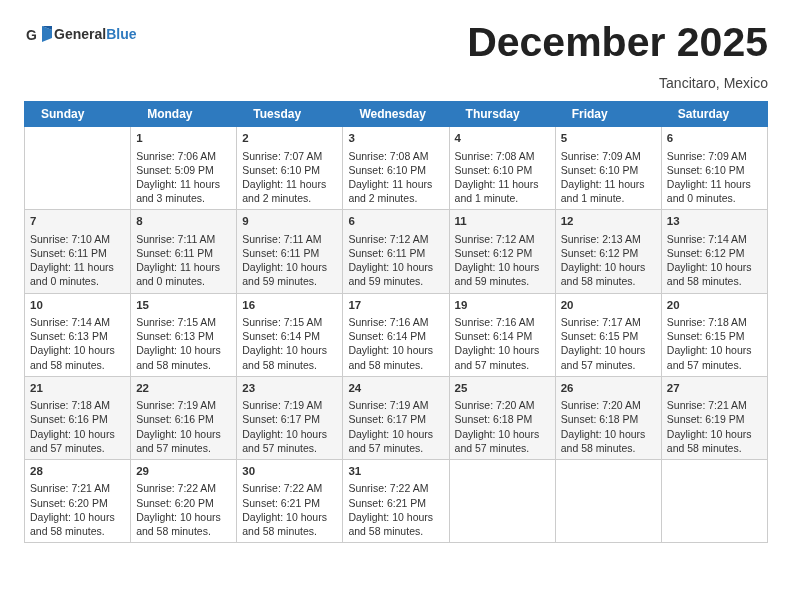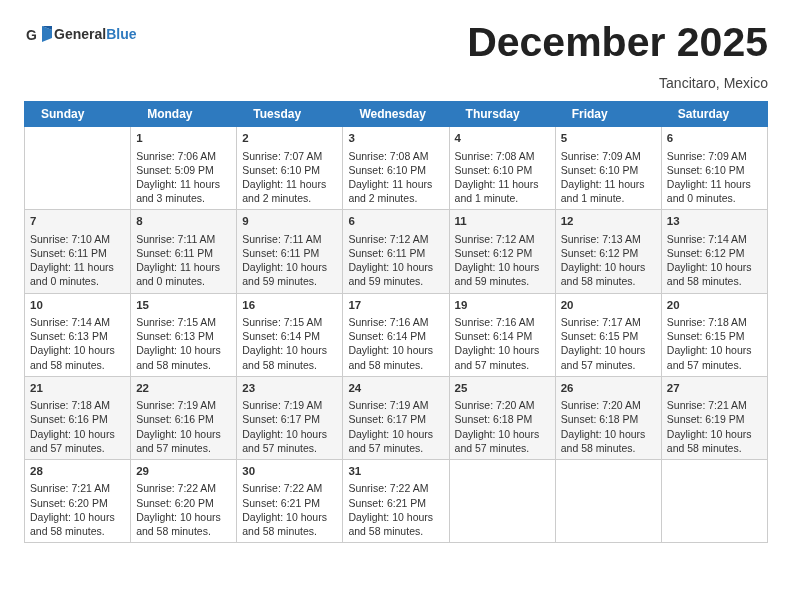--- a/index.html
+++ b/index.html
@@ -199,21 +199,21 @@
           </td>
           <td>
             <span class="day-num">11</span>
             <div>Sunrise: 7:12 AM</div>
             <div>Sunset: 6:12 PM</div>
             <div>Daylight: 10 hours</div>
             <div>and 59 minutes.</div>
           </td>
           <td>
             <span class="day-num">12</span>
-            <div>Sunrise: 7:13 AM</div>
+            <div>Sunrise: 2:13 AM</div>
             <div>Sunset: 6:12 PM</div>
             <div>Daylight: 10 hours</div>
             <div>and 58 minutes.</div>
           </td>
           <td>
             <span class="day-num">13</span>
             <div>Sunrise: 7:14 AM</div>
             <div>Sunset: 6:12 PM</div>
             <div>Daylight: 10 hours</div>
             <div>and 58 minutes.</div>

